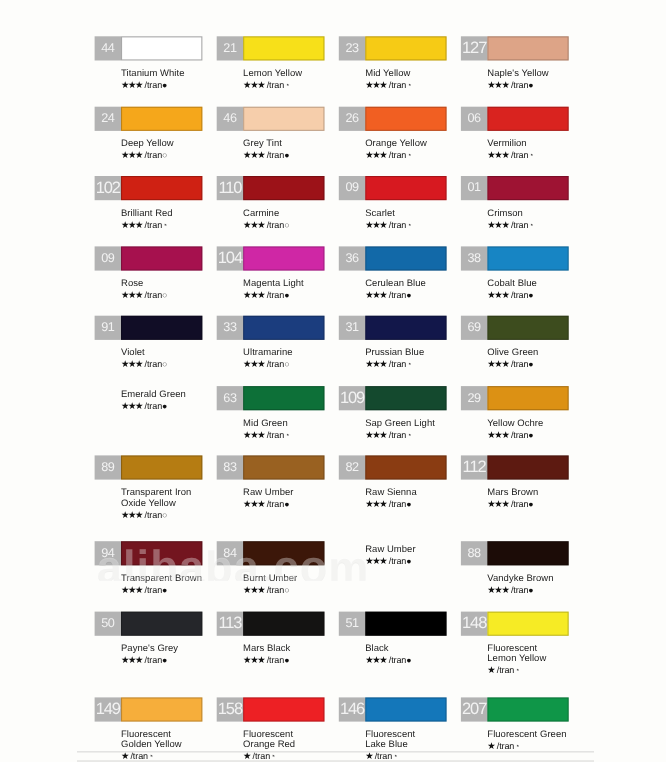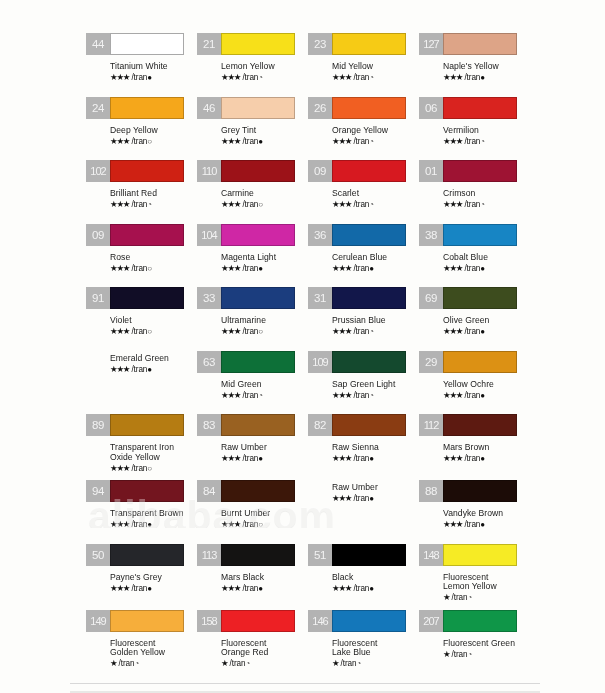--- a/index.html
+++ b/index.html
@@ -28,39 +28,39 @@
     width: 444px;
     display: flex;
     flex-wrap: wrap;
   }
   .cell {
     width: 111px;
     height: 63.5px;
     box-sizing: border-box;
     position: relative;
   }
-  .cell.tall { height: 66px; }
+  .cell.tall { height: 78px; }
   .swatch-row {
     display: flex;
     align-items: stretch;
     height: 26px;
   }
   .code {
     width: 24px;
     height: 22px;
     background: #b3b3b3;
     color: #f2f2f2;
     font-size: 11.5px;
     line-height: 22px;
     text-align: center;
     letter-spacing: -0.4px;
     flex: 0 0 24px;
     font-family: "Liberation Sans", sans-serif;
   }
-  .code.wide { letter-spacing: -1px; font-size: 11px; }
+  .code.wide { letter-spacing: -1px; font-size: 15px; }
   .swatch {
     flex: 0 0 74px;
     height: 22px;
     border: 1px solid rgba(0,0,0,0.22);
     box-sizing: border-box;
   }
   .swatch.outline {
     border: 1px solid #a8a8a8;
   }
   .meta {

